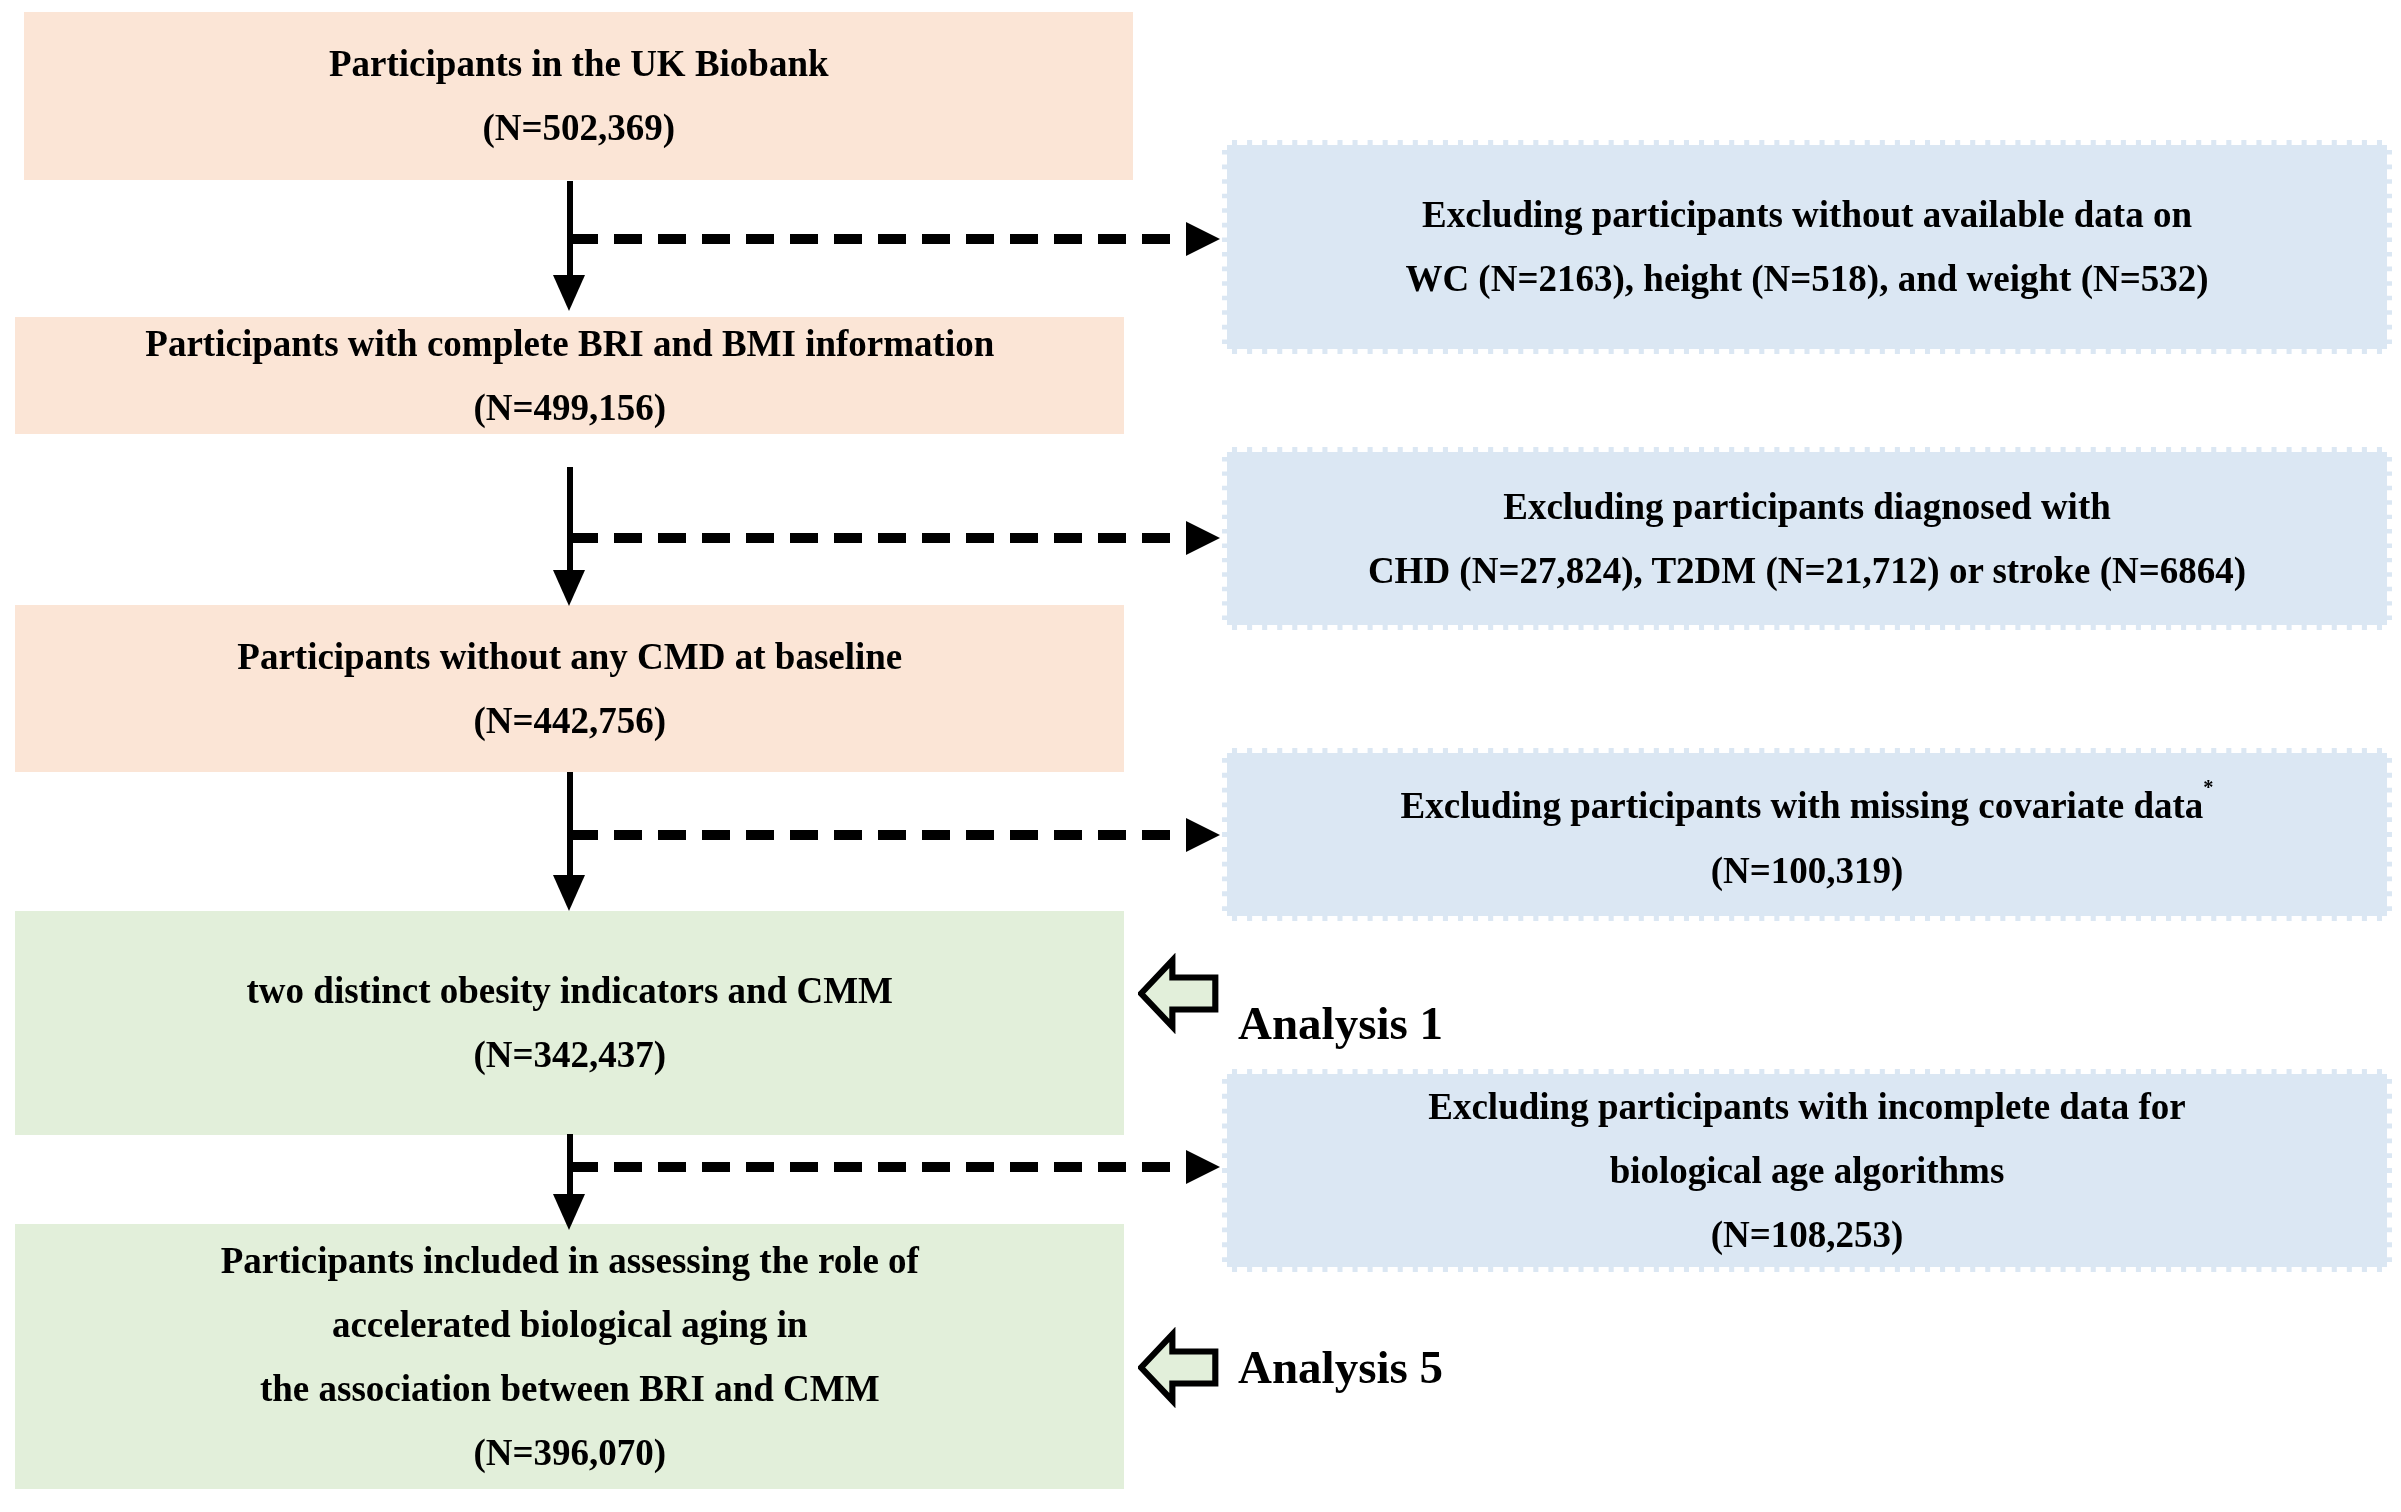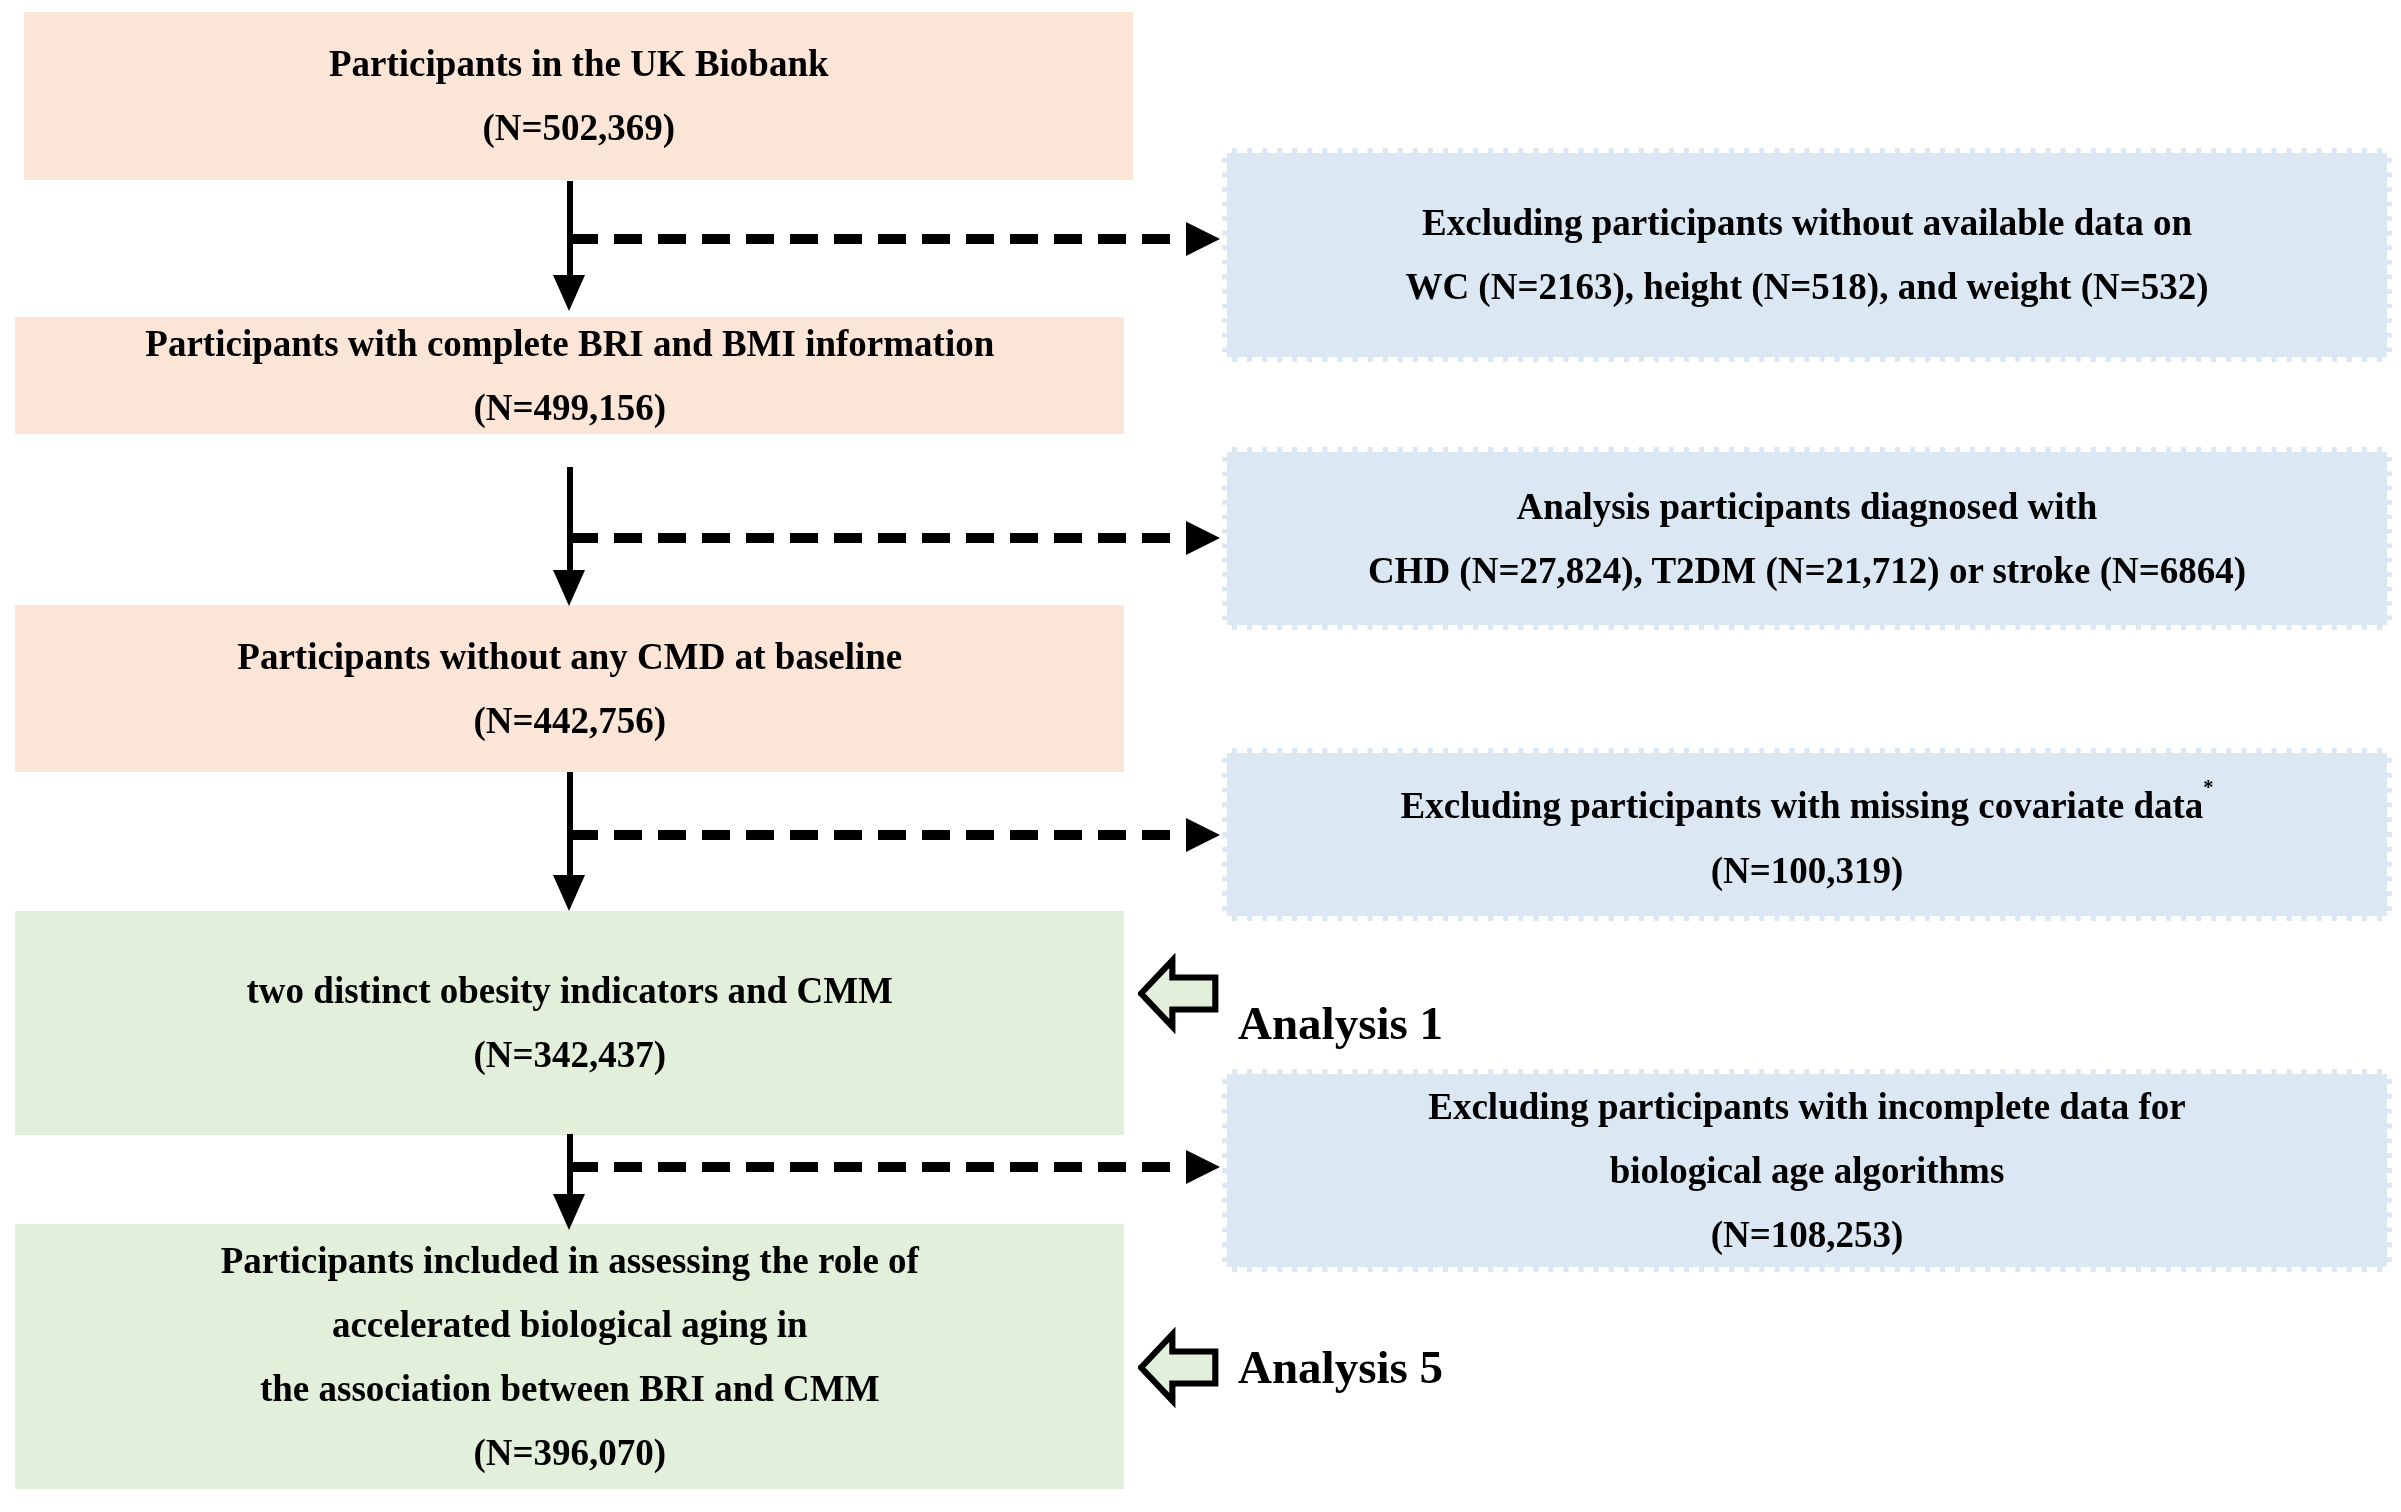--- a/index.html
+++ b/index.html
@@ -120,27 +120,27 @@
     <span class="line-span">(N=342,437)</span>
   </div>
 
   <div class="box greenbox main-col" style="top:1224px;height:265px;">
     <span class="line-span">Participants included in assessing the role of</span>
     <span class="line-span">accelerated biological aging in</span>
     <span class="line-span">the association between BRI and CMM</span>
     <span class="line-span">(N=396,070)</span>
   </div>
 
-  <div class="box bluebox right-col" style="top:148px;height:214px;">
+  <div class="box bluebox right-col" style="top:140px;height:214px;">
     <span class="line-span">Excluding participants without available data on</span>
     <span class="line-span">WC (N=2163), height (N=518), and weight (N=532)</span>
   </div>
 
   <div class="box bluebox right-col" style="top:447px;height:183px;">
-    <span class="line-span">Analysis participants diagnosed with</span>
+    <span class="line-span">Excluding participants diagnosed with</span>
     <span class="line-span">CHD (N=27,824), T2DM (N=21,712) or stroke (N=6864)</span>
   </div>
 
   <div class="box bluebox right-col" style="top:748px;height:173px;">
     <span class="line-span"><span>Excluding participants with missing covariate data</span><sup class="fn-sup">*</sup></span>
     <span class="line-span">(N=100,319)</span>
   </div>
 
   <div class="box bluebox right-col" style="top:1069px;height:203px;">
     <span class="line-span">Excluding participants with incomplete data for</span>

